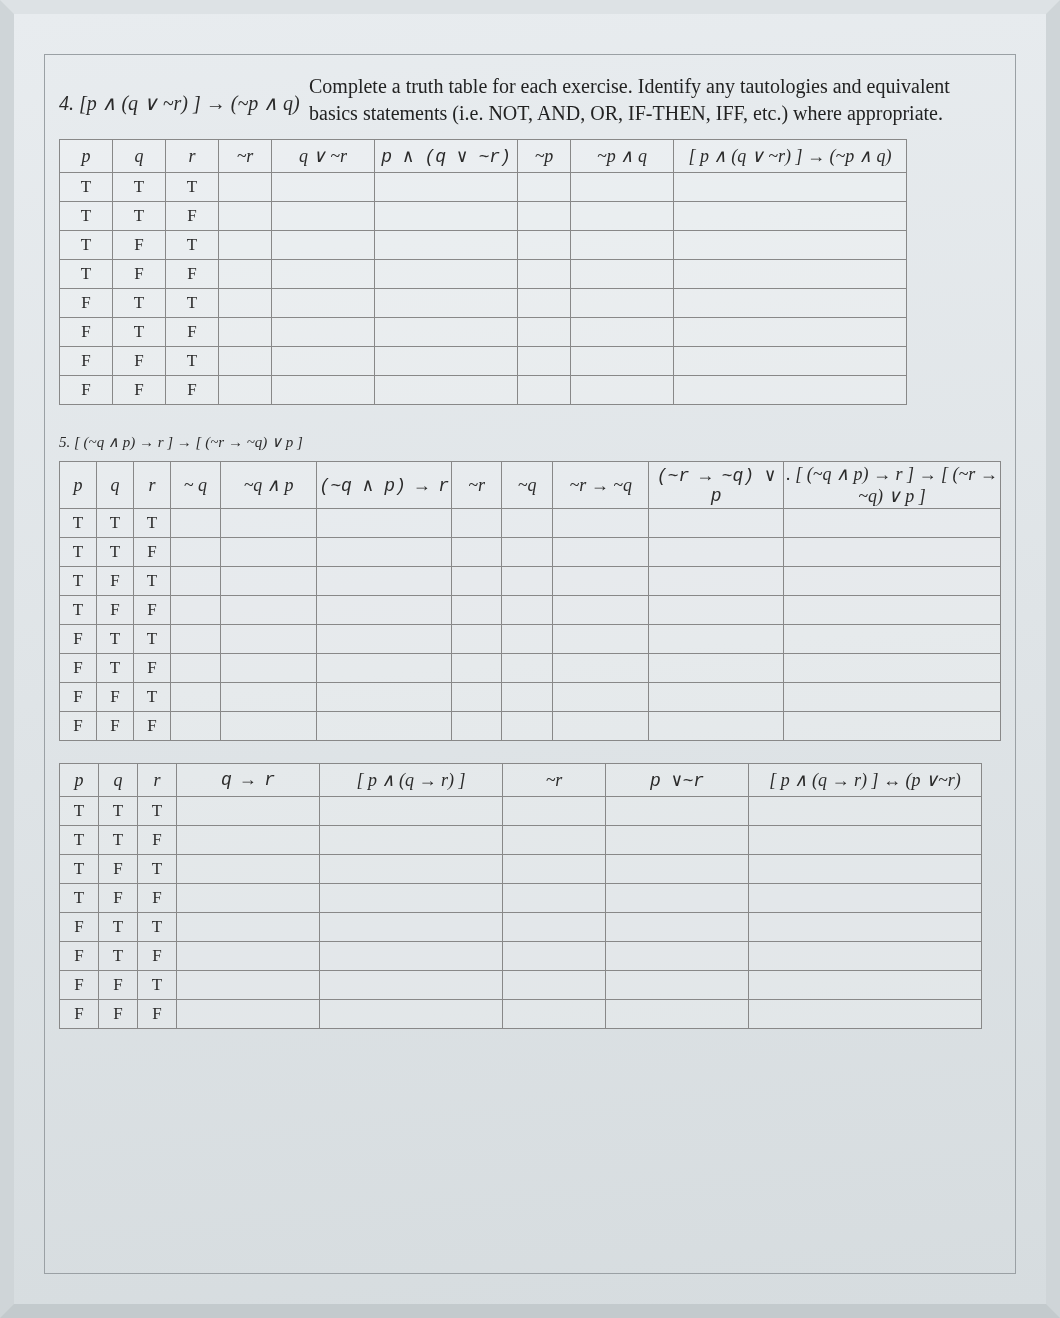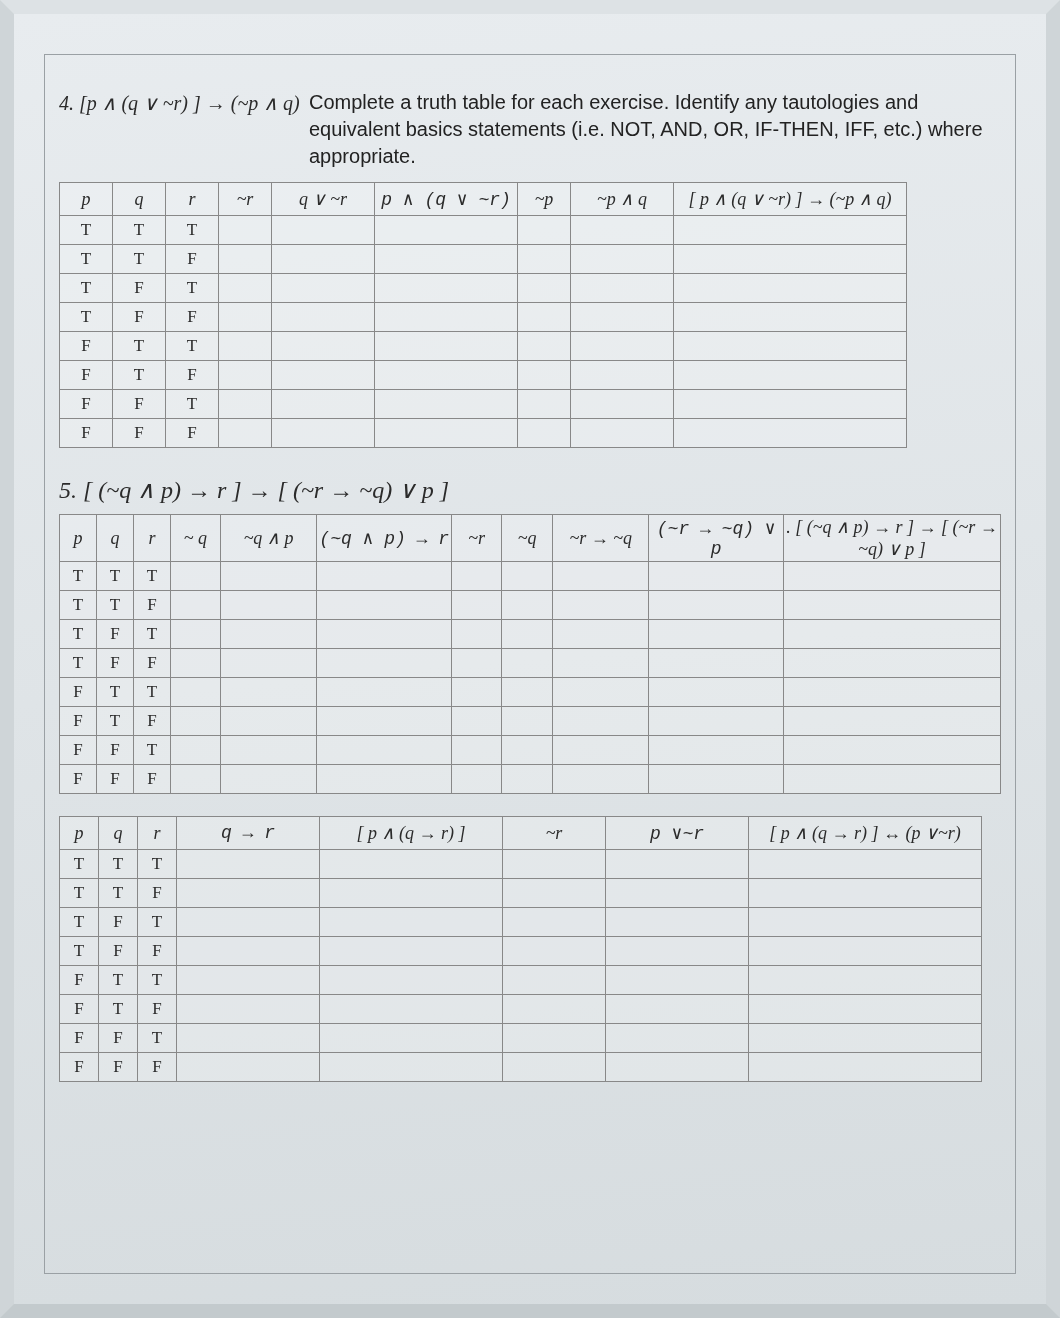--- a/index.html
+++ b/index.html
@@ -36,23 +36,22 @@
   .problem-label {
     width: 250px;
     font-size: 20px;
     padding-top: 18px;
     font-style: italic;
   }
   .instructions {
     font-size: 20px;
     line-height: 1.35;
     flex: 1;
-    font-family: Liberation Sans, sans-serif;
+    font-family: Liberation Serif, serif;
     color: #222;
-    margin-top: 16px;
   }
   table.truth {
     border-collapse: collapse;
     margin: 6px 0 22px 0;
     background: rgba(255,255,255,0.22);
   }
   table.truth th, table.truth td {
     border: 1px solid #888;
     text-align: center;
     font-weight: normal;
@@ -61,21 +60,21 @@
   table.truth th {
     font-style: italic;
     height: 30px;
     font-size: 18px;
   }
   table.truth td {
     height: 26px;
     font-size: 17px;
   }
   .problem-title {
-    font-size: 24px;
+    font-size: 15px;
     margin: 28px 0 10px 0;
     font-style: italic;
   }
   
   .w-narrow { width: 36px; }
   .w-sm    { width: 50px; }
   .w-med   { width: 100px; font-family: Liberation Serif, serif; }
   .w-lg    { width: 140px; font-family: Liberation Mono, monospace; }
   .w-xl    { width: 180px; }
   .w-xxl   { width: 230px; }

